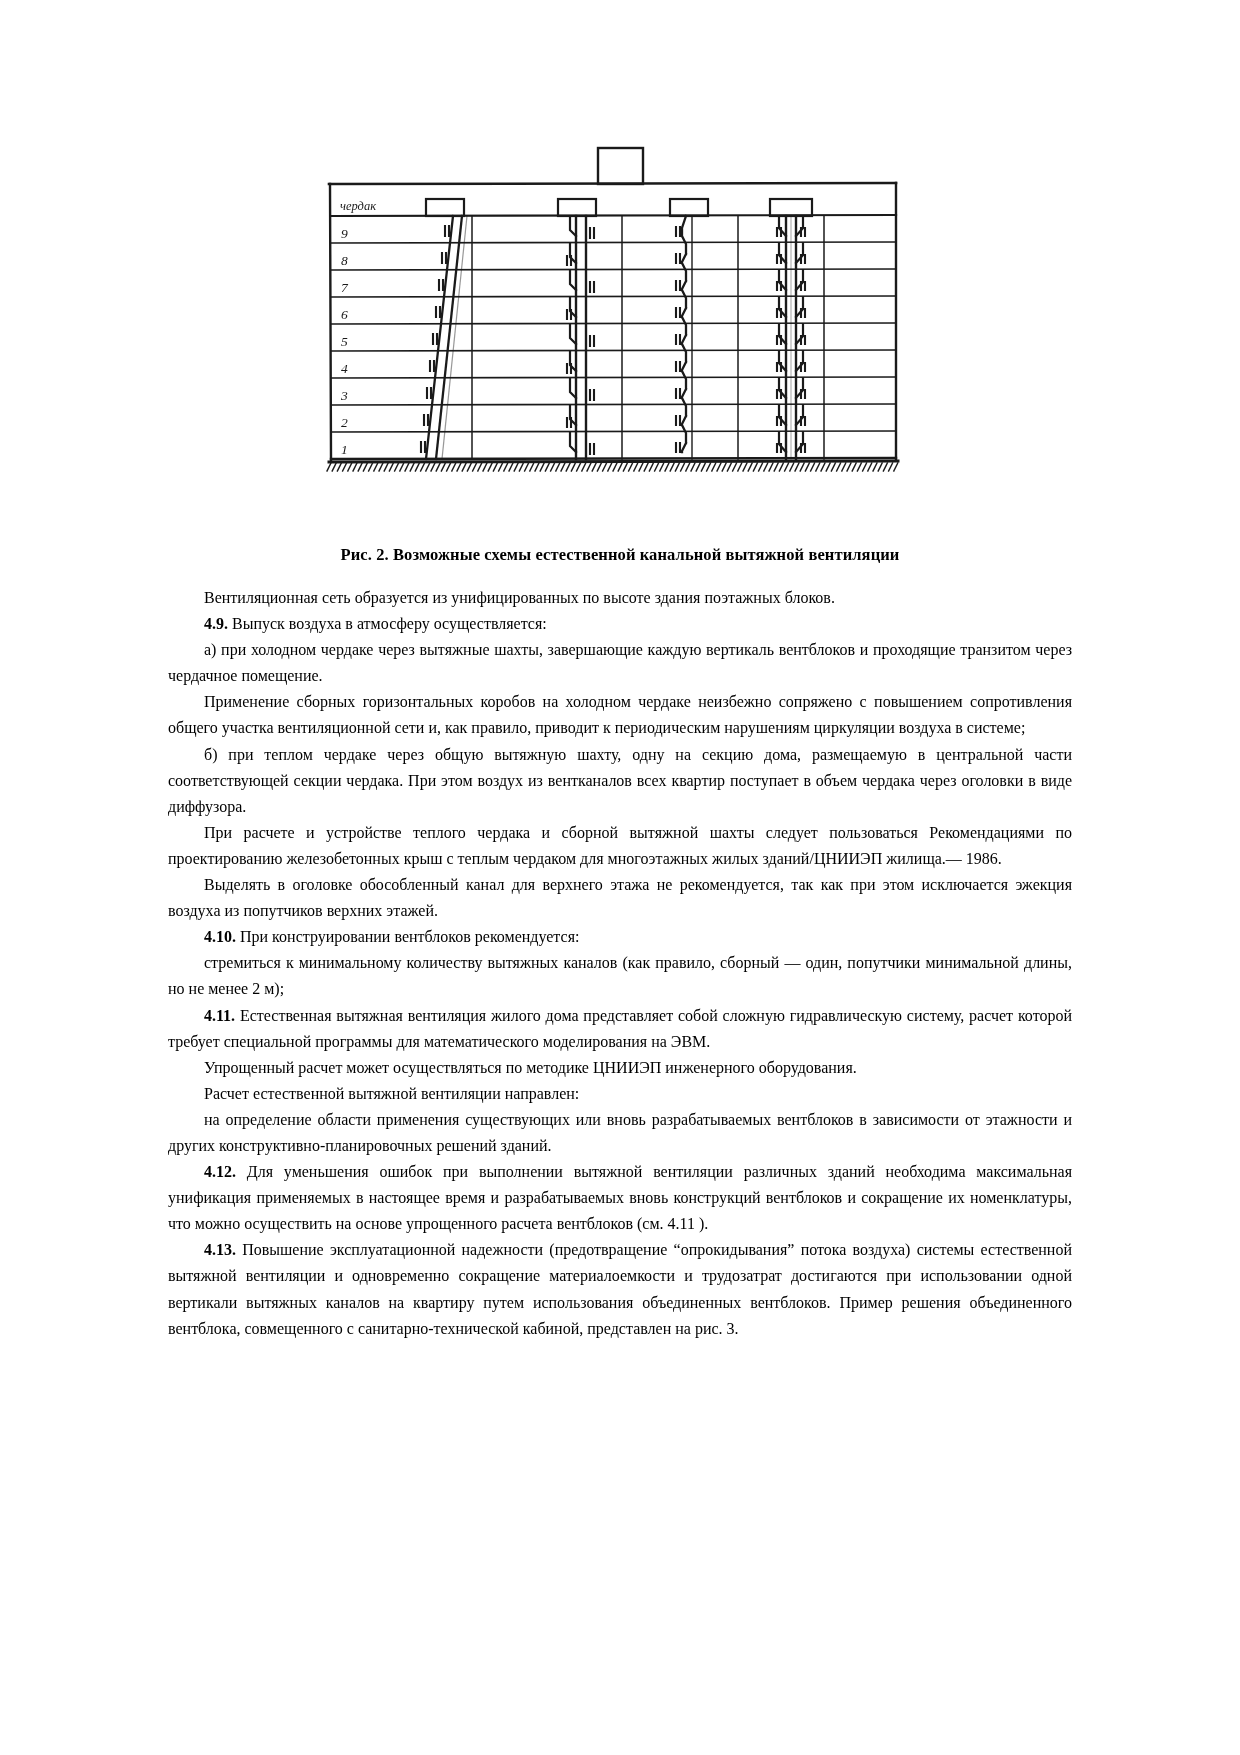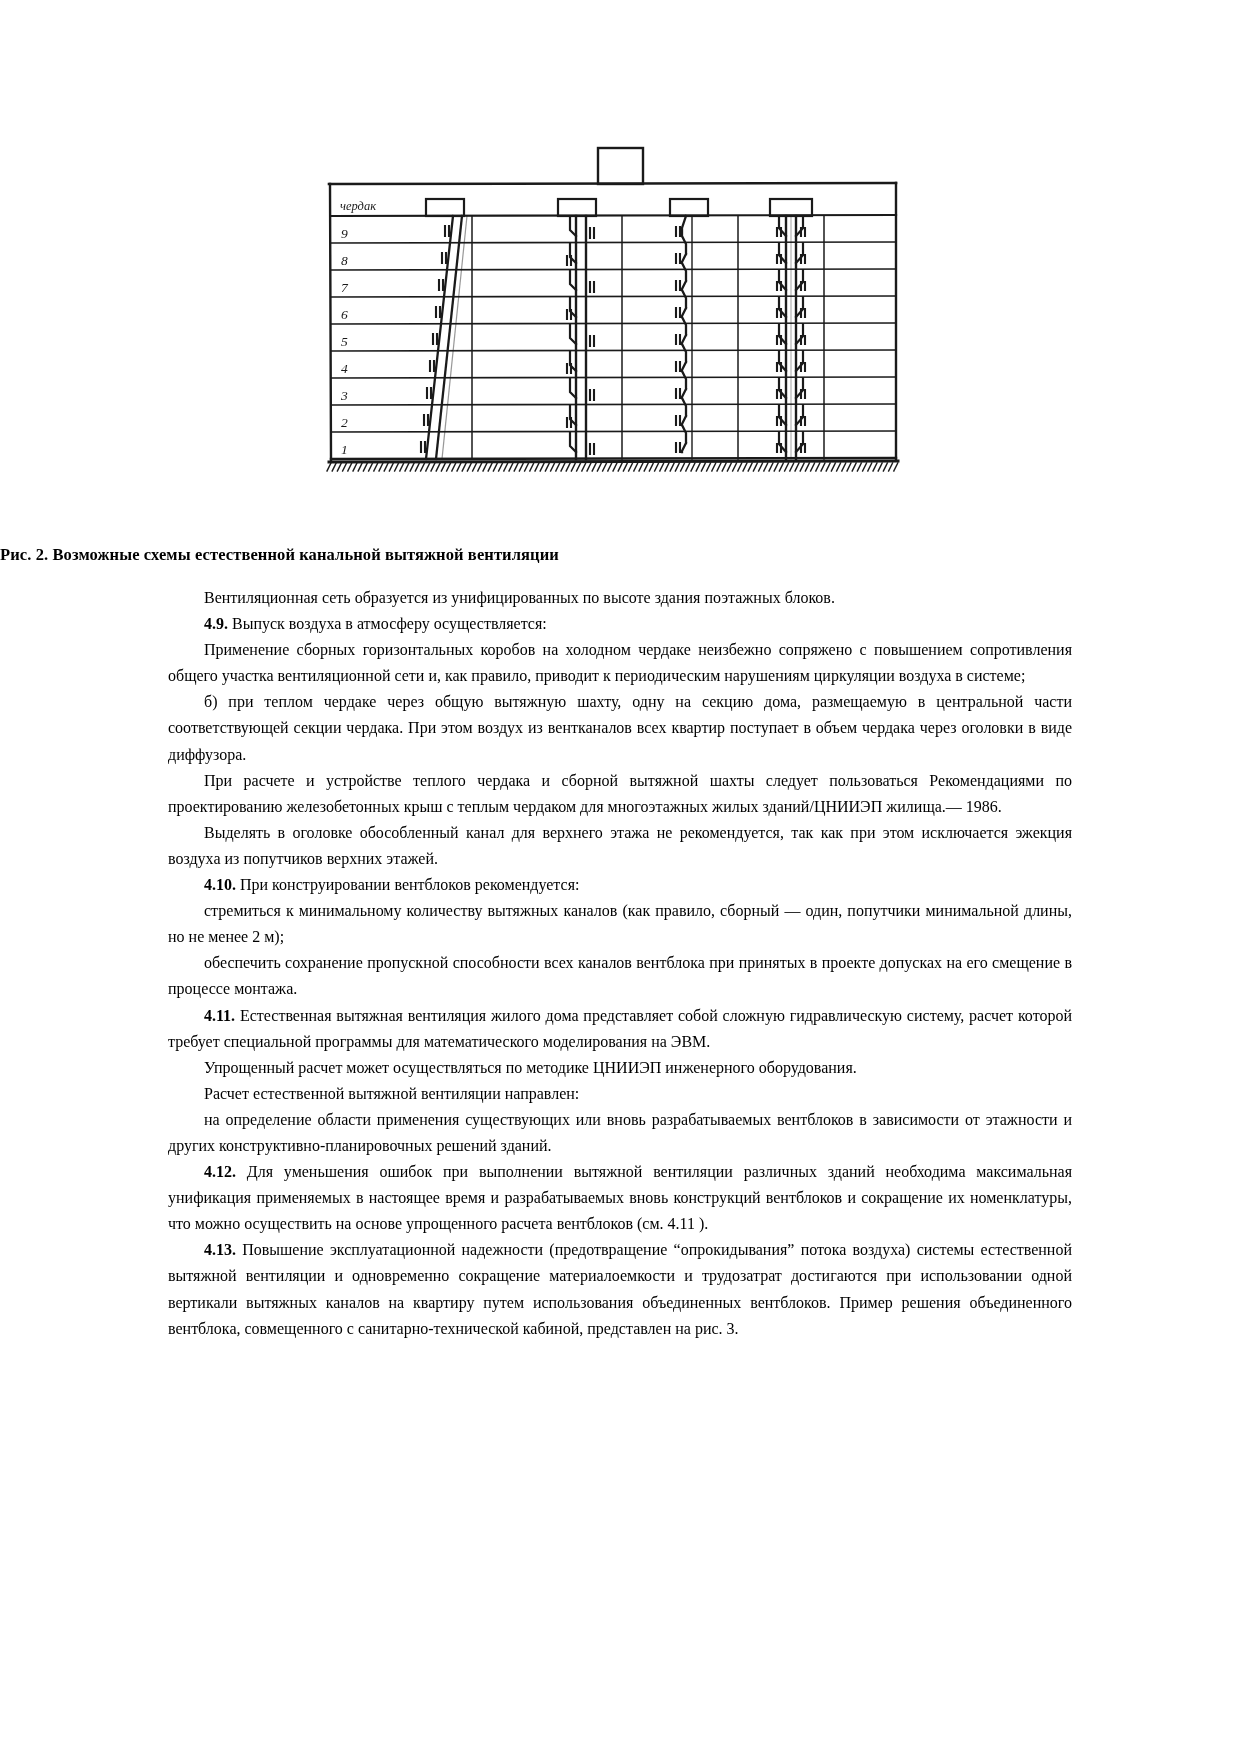--- a/index.html
+++ b/index.html
@@ -33,21 +33,21 @@
   }
   .figure-svg {
     display: block;
     margin: 0 auto;
   }
   .fig-caption {
     position: absolute;
     left: 0;
     top: 545px;
     width: 1240px;
-    text-align: left;
+    text-align: center;
     font-weight: bold;
     font-size: 16.5px;
     letter-spacing: 0.1px;
   }
   
   .body-text {
     position: absolute;
     left: 168px;
     top: 585px;
     width: 904px;
@@ -363,20 +363,23 @@
   <div class="body-text">
 
     <p class="para">
       <span>Вентиляционная сеть образуется из унифицированных по высоте здания поэтажных блоков.</span>
     </p>
 
     <p class="para">
       <span class="num">4.9.</span><span> Выпуск воздуха в атмосферу осуществляется:</span>
     </p>
 
+    <p class="para">
+      <span>а) при холодном чердаке через вытяжные шахты, завершающие каждую вертикаль вентблоков и проходящие транзитом через чердачное помещение.</span>
+    </p>
 
     <p class="para">
       <span>Применение сборных горизонтальных коробов на холодном чердаке неизбежно сопряжено с повышением сопротивления общего участка вентиляционной сети и, как правило, приводит к периодическим нарушениям циркуляции воздуха в системе;</span>
     </p>
 
     <p class="para">
       <span>б) при теплом чердаке через общую вытяжную шахту, одну на секцию дома, размещаемую в центральной части соответствующей секции чердака. При этом воздух из вентканалов всех квартир поступает в объем чердака через оголовки в виде диффузора.</span>
     </p>
 
     <p class="para">
@@ -389,23 +392,20 @@
 
     <p class="para">
       <span class="num">4.10.</span><span> При конструировании вентблоков рекомендуется:</span>
     </p>
 
     <p class="para">
       <span>стремиться к минимальному количеству вытяжных каналов (как правило, сборный — один, попутчики минимальной длины, но не менее 2 м);</span>
     </p>
 
 
-    <p class="para">
-      <span>обеспечить сохранение пропускной способности всех каналов вентблока при принятых в проекте допусках на его смещение в процессе монтажа.</span>
-    </p>
 
 
     <p class="para">
       <span class="num">4.11.</span><span> Естественная вытяжная вентиляция жилого дома представляет собой сложную гидравлическую систему, расчет которой требует специальной программы для математического моделирования на ЭВМ.</span>
     </p>
 
     <p class="para">
       <span>Упрощенный расчет может осуществляться по методике ЦНИИЭП инженерного оборудования.</span>
     </p>
 

